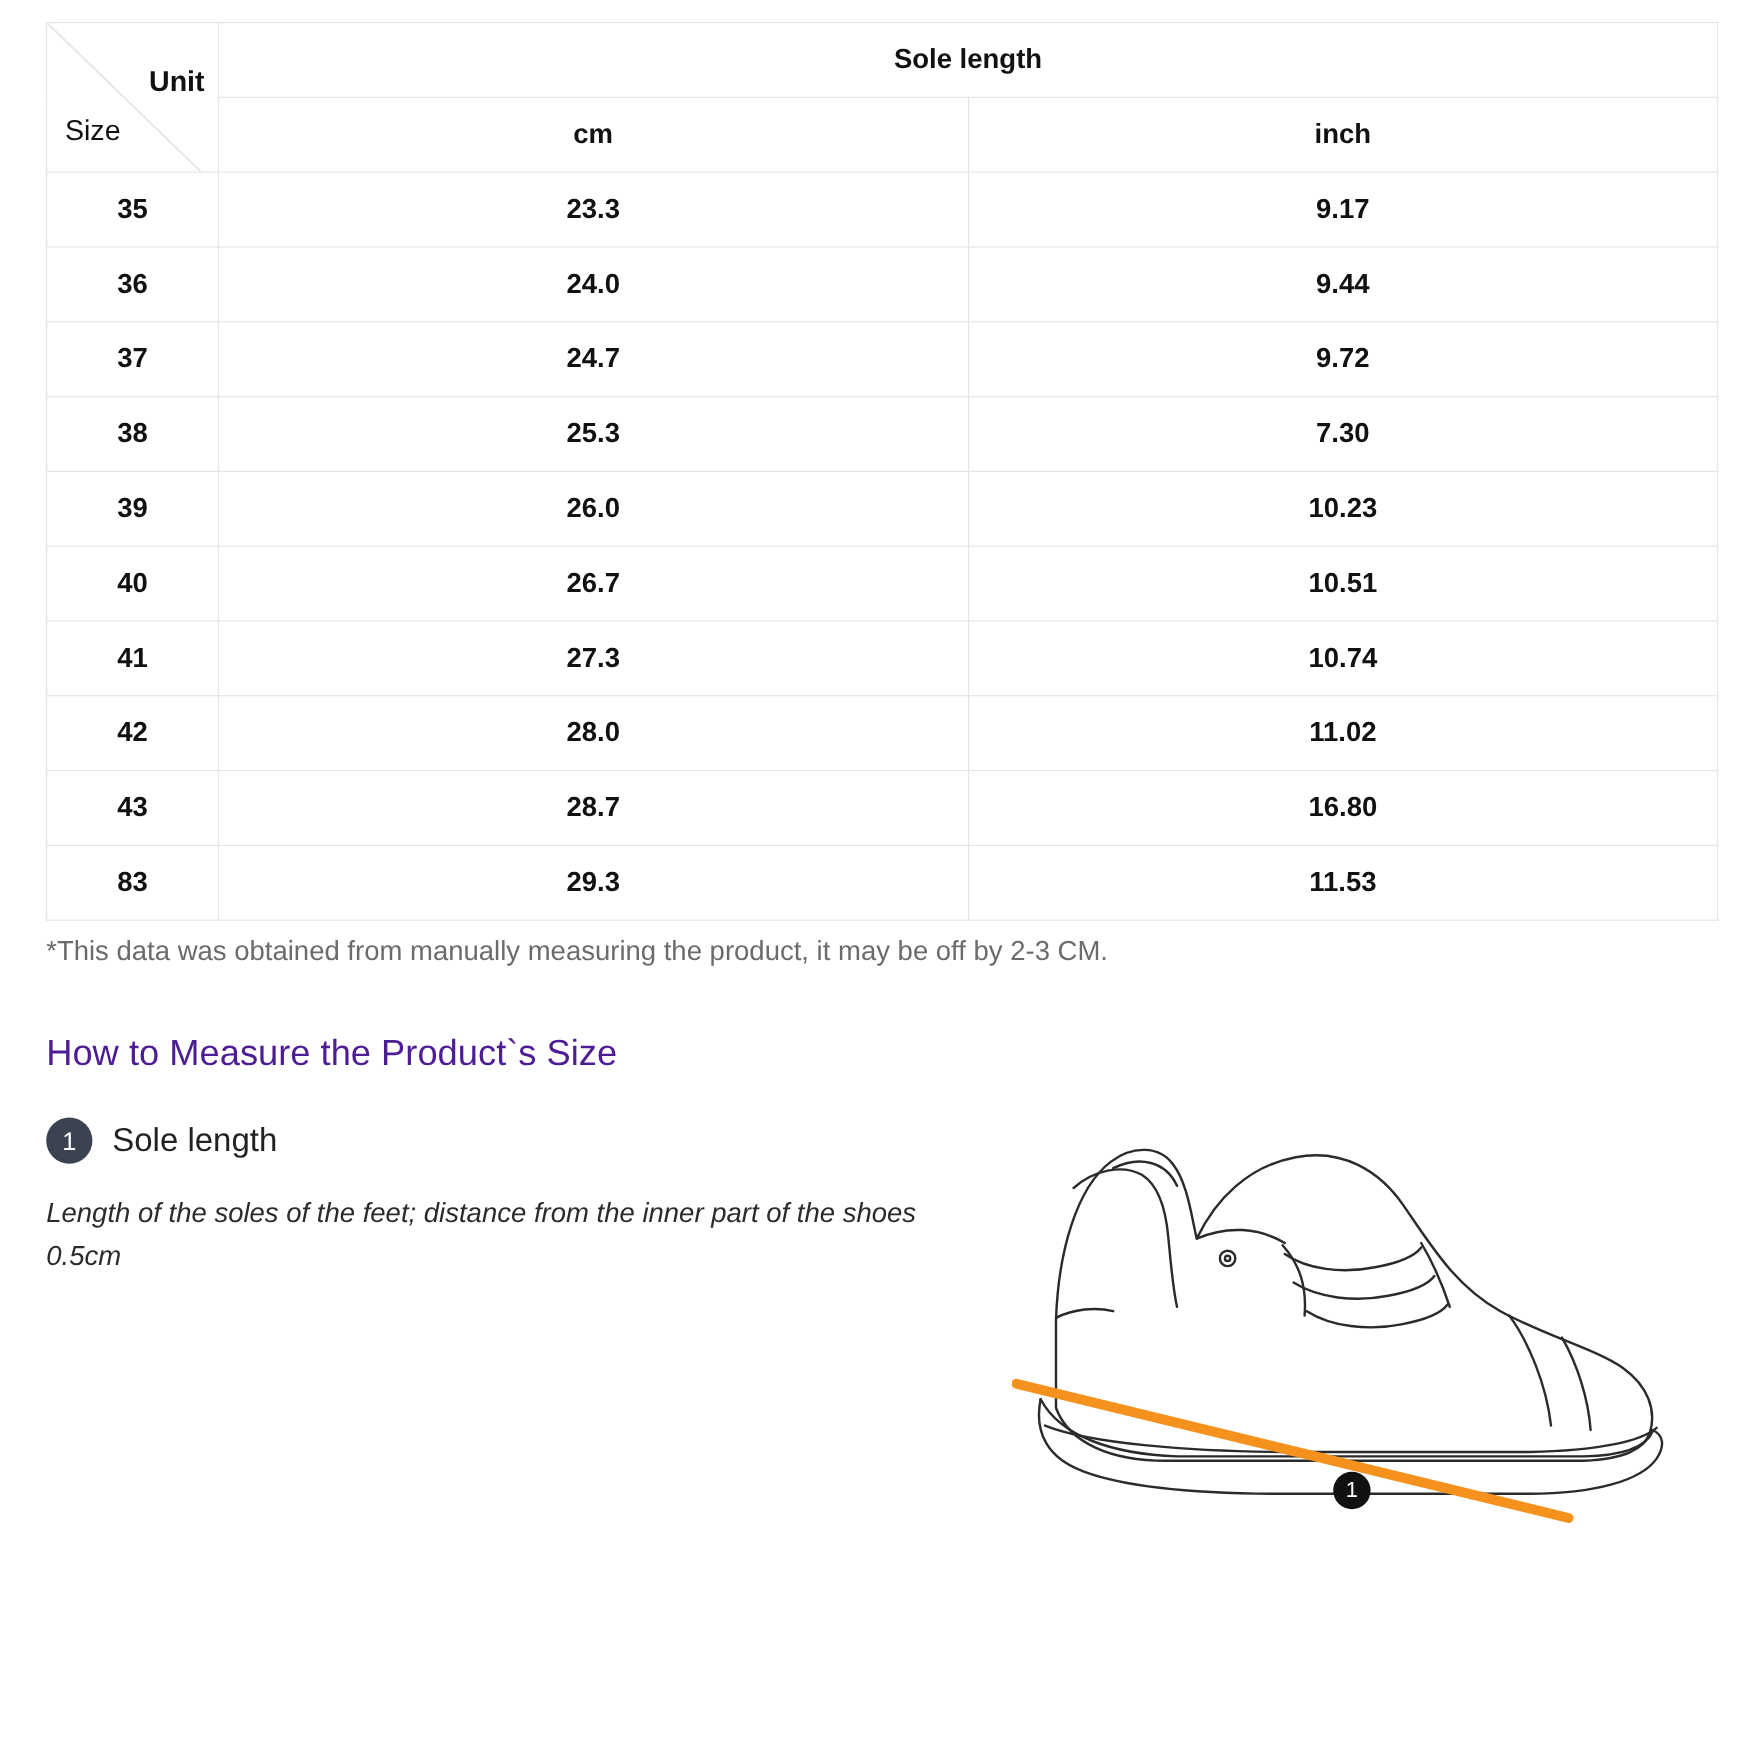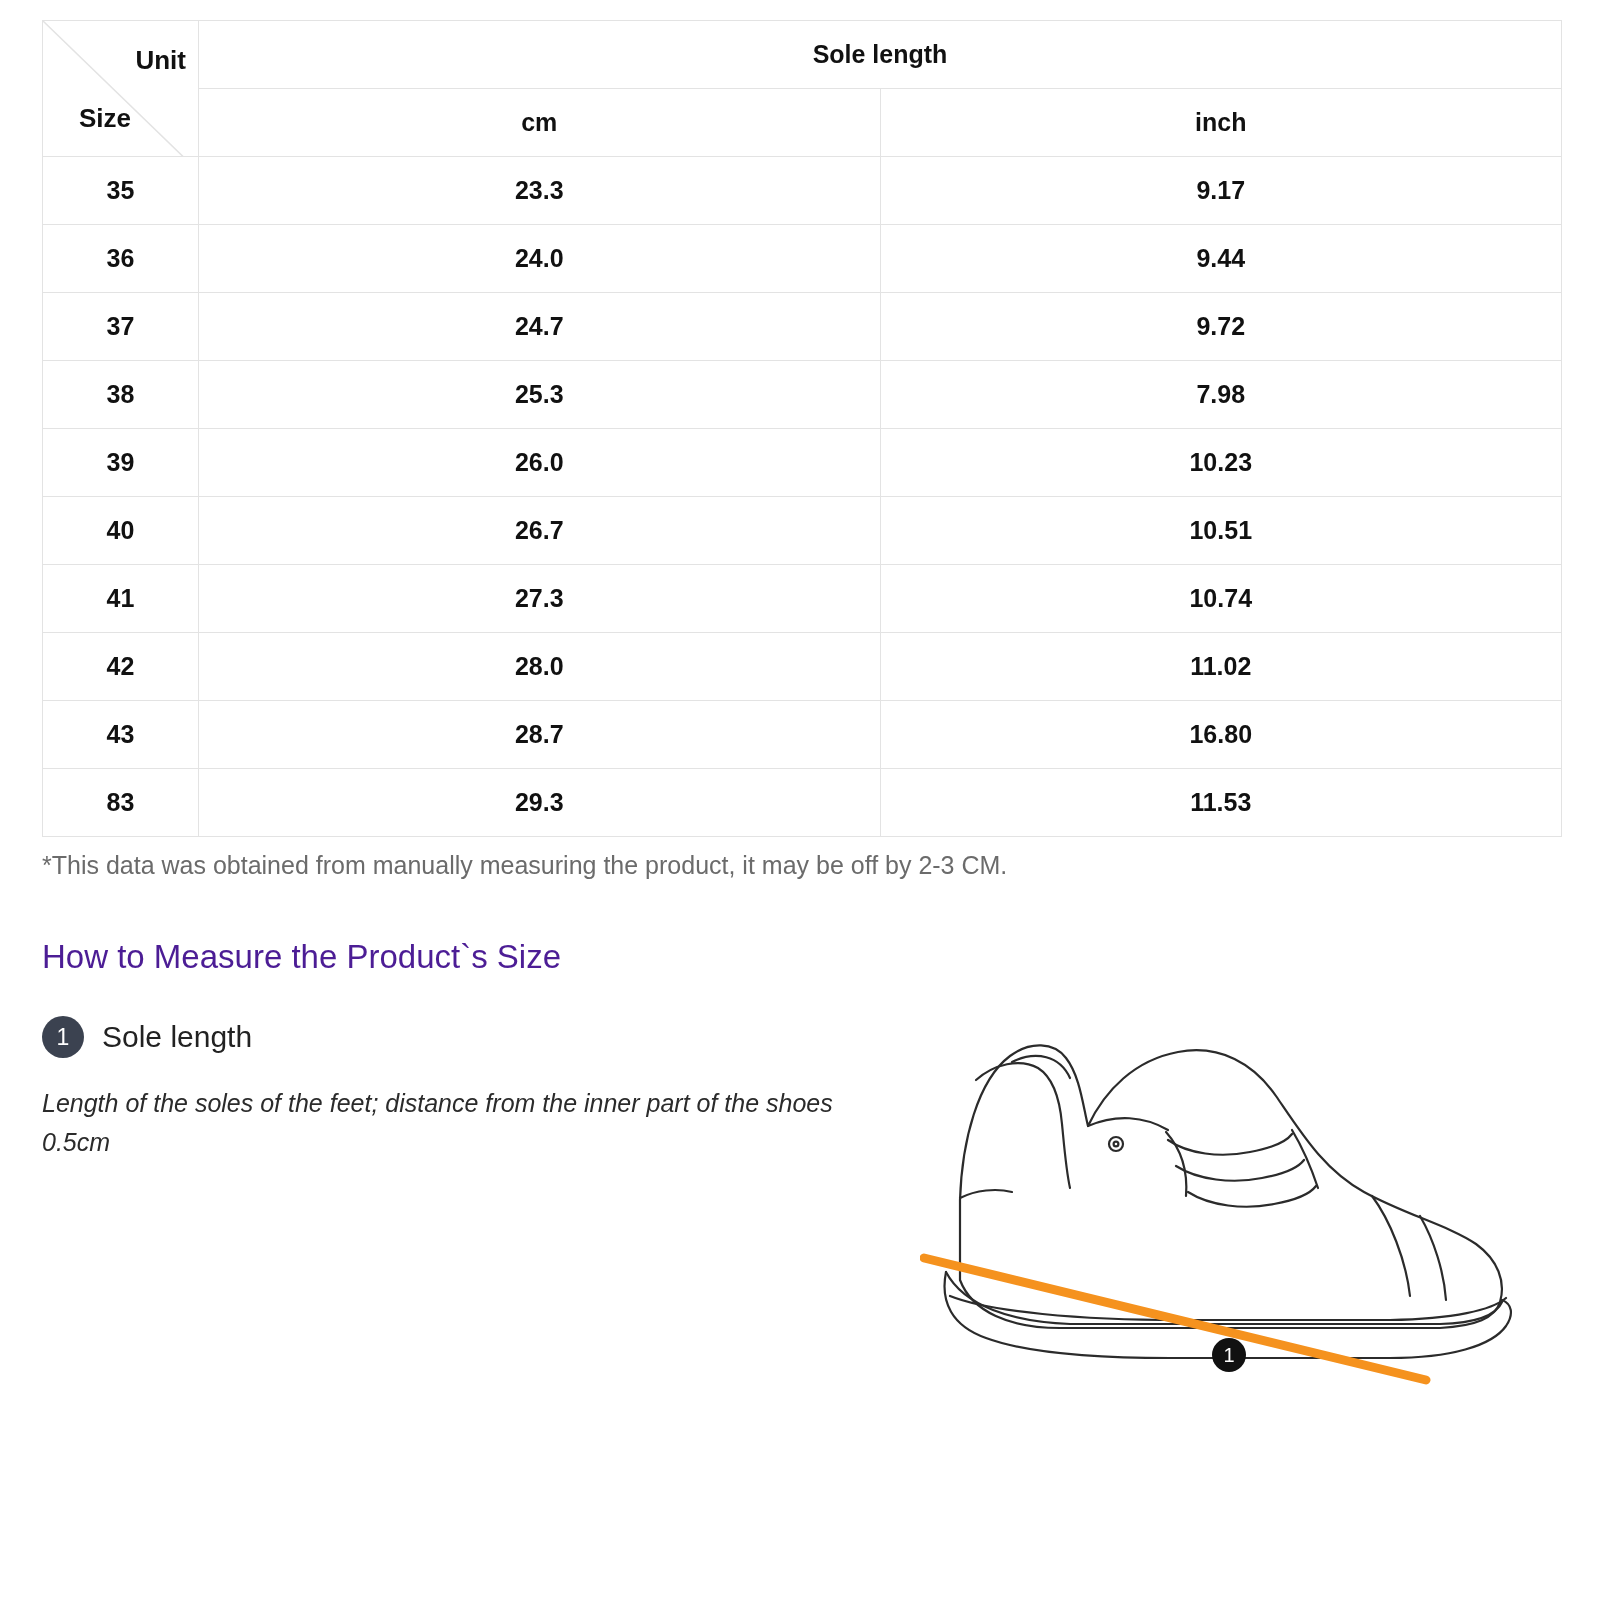--- a/index.html
+++ b/index.html
@@ -47,30 +47,30 @@
   }
   .corner-cell .diag {
     position: absolute;
     left: 0; top: 0;
     width: 100%; height: 100%;
     overflow: hidden;
   }
   .corner-cell .unit-lbl {
     position: absolute;
     right: 12px;
-    top: 24px;
+    top: 38px;
     font-size: 26px;
     font-weight: bold;
   }
   .corner-cell .size-lbl {
     position: absolute;
-    left: 36px;
+    left: 16px;
     bottom: 22px;
     font-size: 26px;
-    font-weight: bold;
+    font-weight: normal;
   }
   .sole-head {
     font-size: 28px;
     font-weight: bold;
     height: 75px;
   }
   .sub-head {
     font-size: 26px;
     font-weight: bold;
     height: 75px;
@@ -180,21 +180,21 @@
         <td>9.44</td>
       </tr>
       <tr>
         <td>37</td>
         <td>24.7</td>
         <td>9.72</td>
       </tr>
       <tr>
         <td>38</td>
         <td>25.3</td>
-        <td>7.98</td>
+        <td>7.30</td>
       </tr>
       <tr>
         <td>39</td>
         <td>26.0</td>
         <td>10.23</td>
       </tr>
       <tr>
         <td>40</td>
         <td>26.7</td>
         <td>10.51</td>

